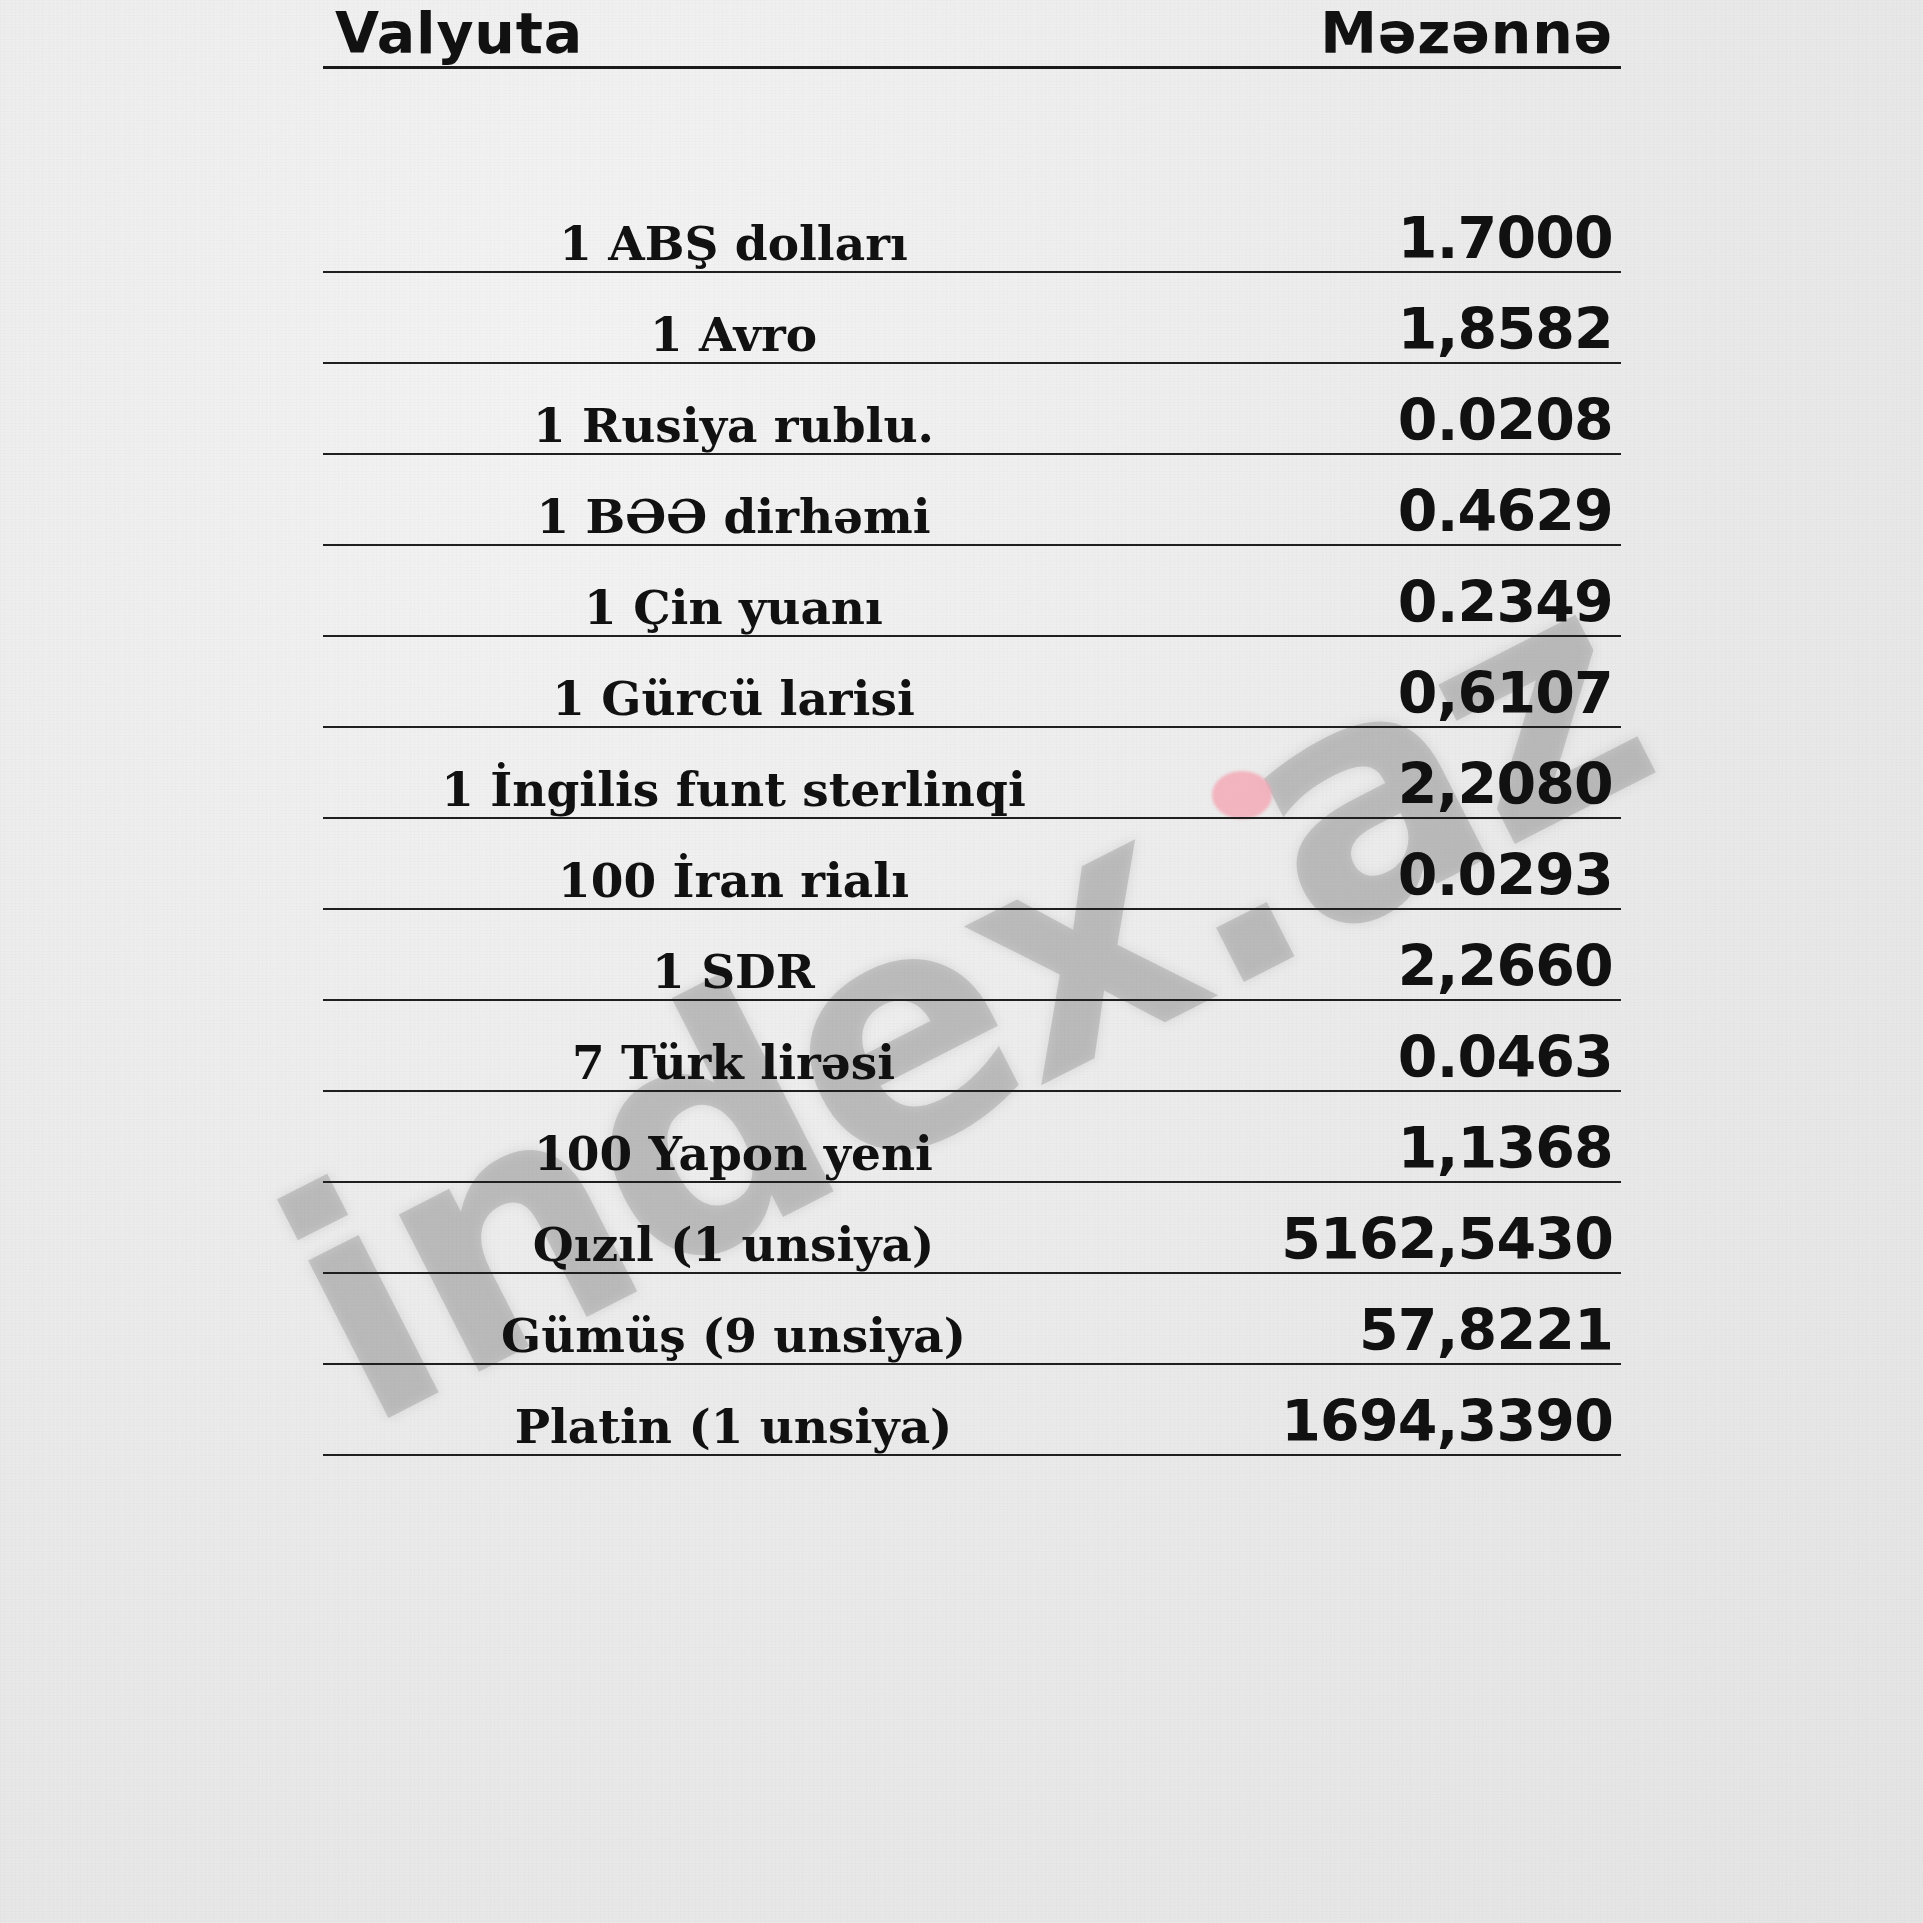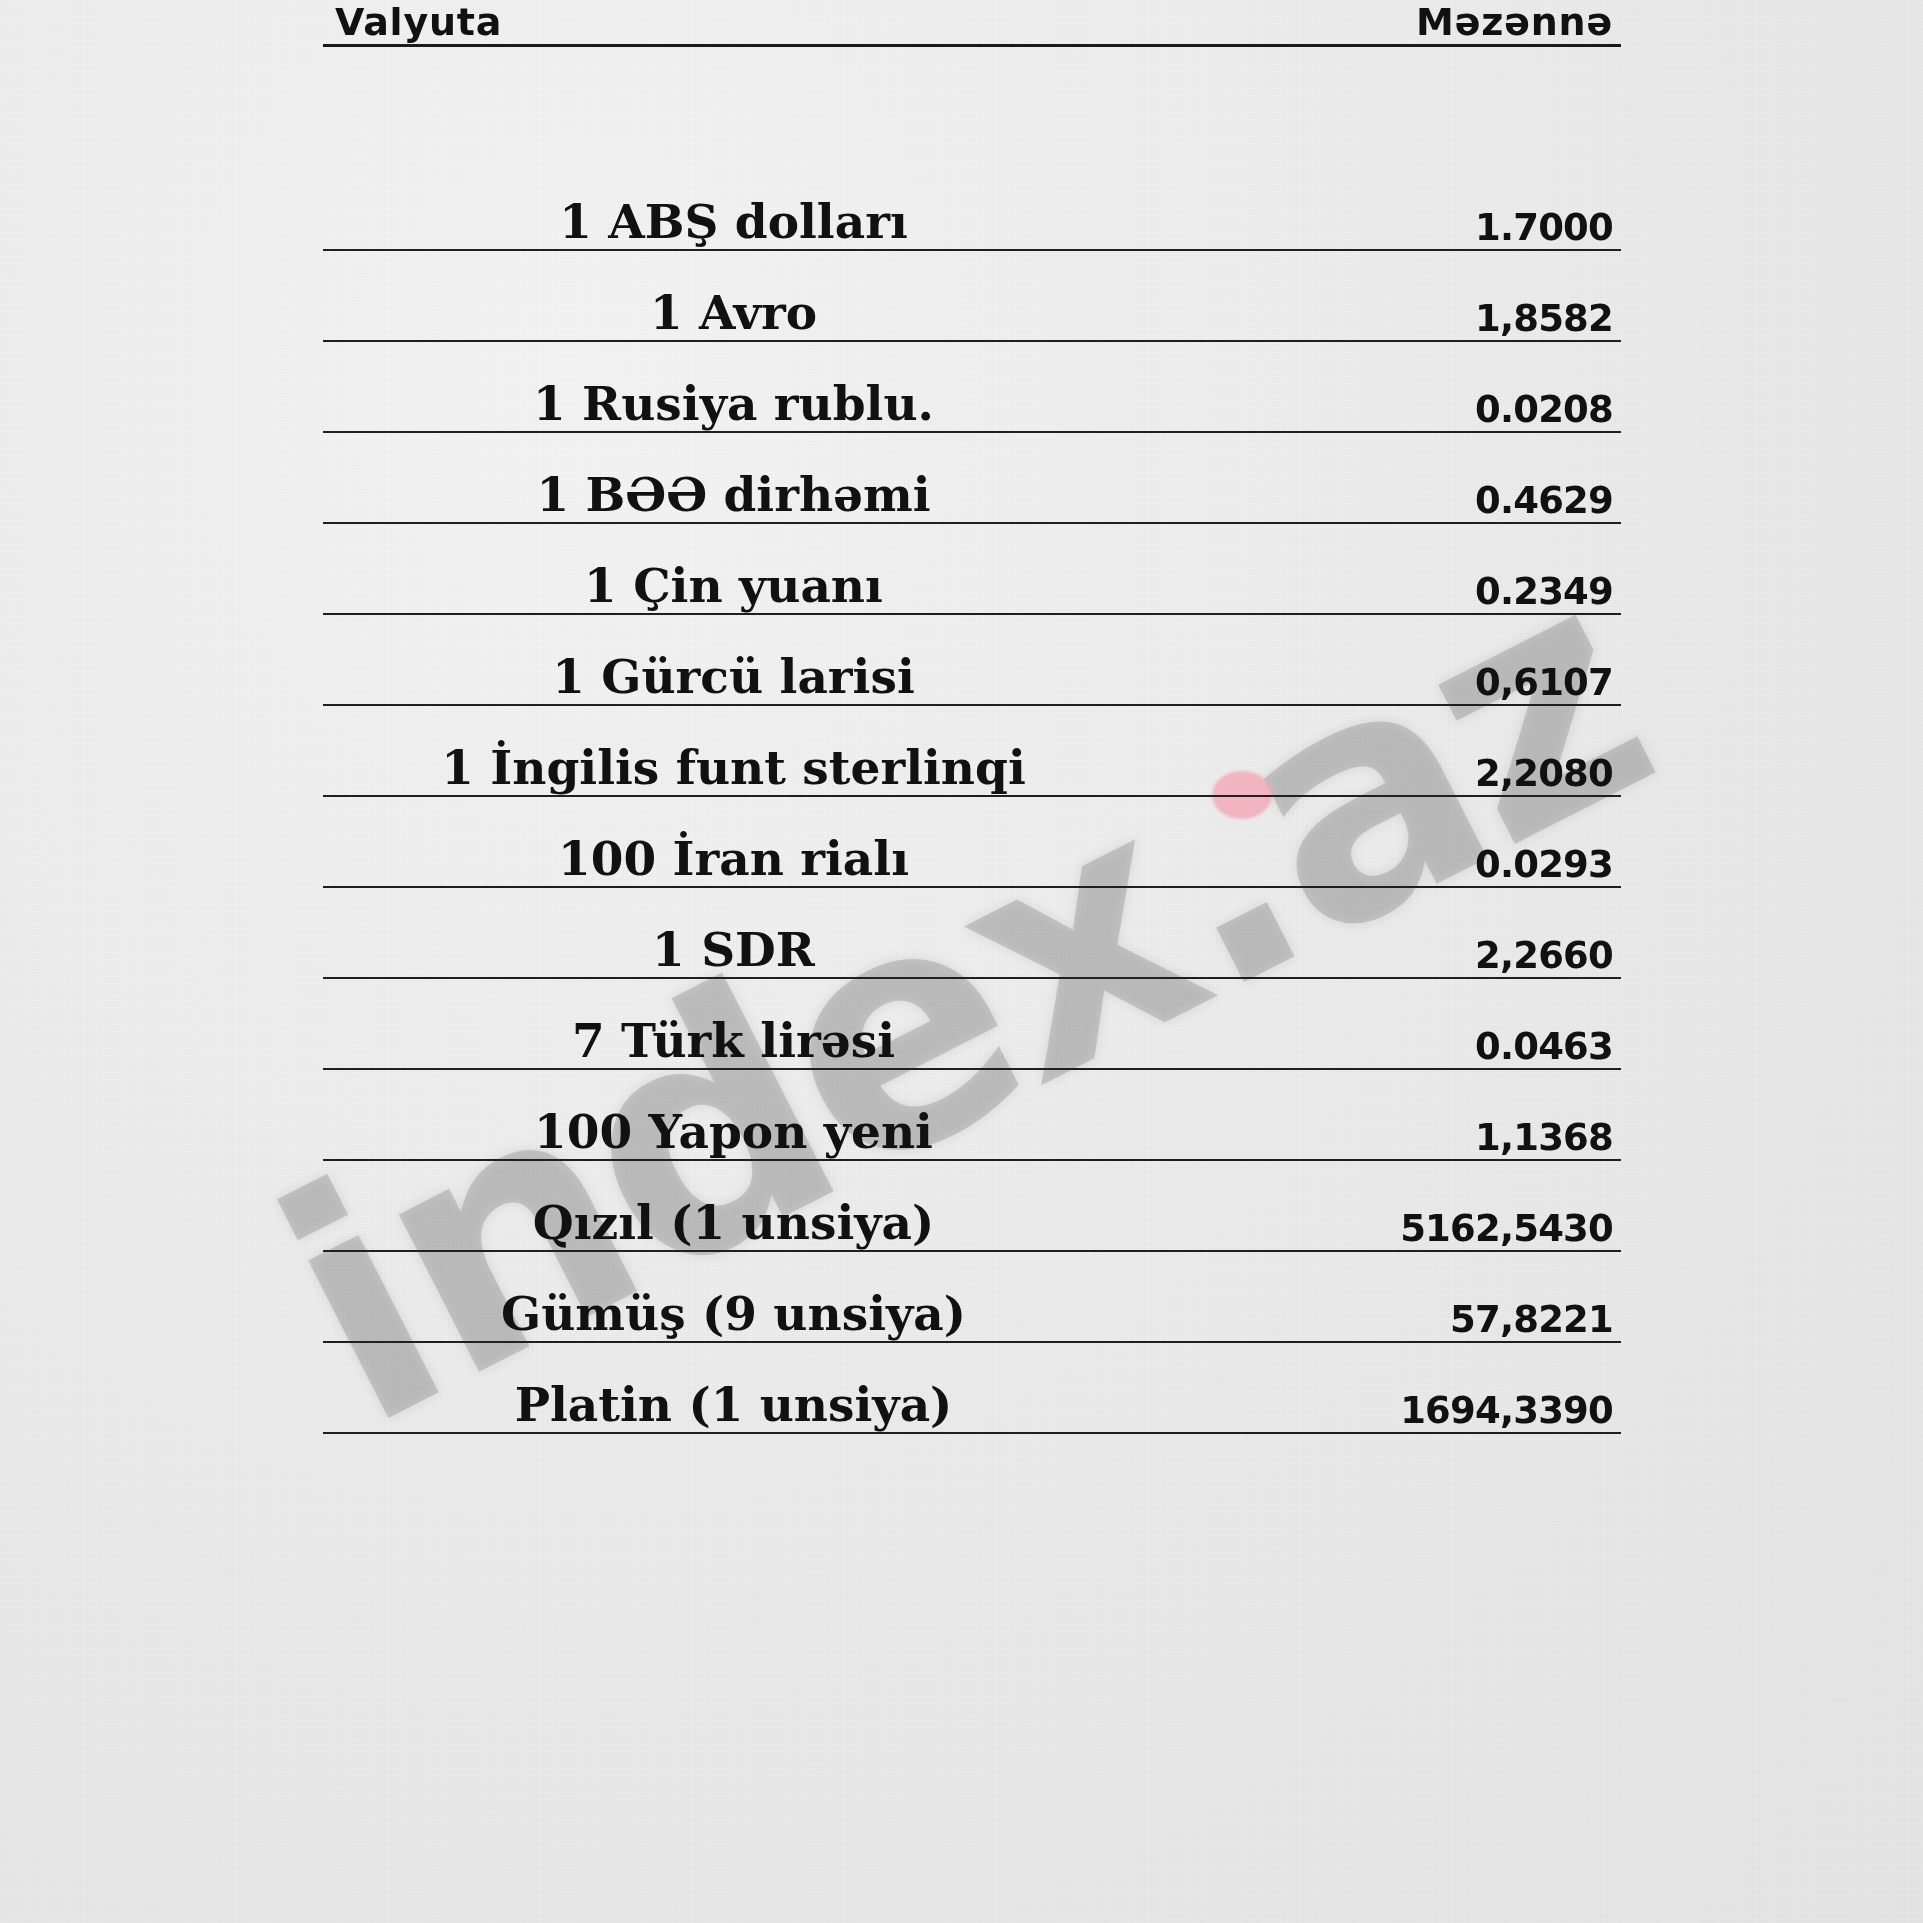--- a/index.html
+++ b/index.html
@@ -78,21 +78,21 @@
     vertical-align: bottom;
     color: #111111;
   }
 
   .head-row th {
     padding-top: 33px;
     padding-bottom: 10.5px;
     border-bottom: 3px solid #1a1a1a;
     font-family: "DejaVu Sans", sans-serif;
     font-weight: 700;
-    font-size: 38px;
+    font-size: 57px;
     letter-spacing: 0.8px;
   }
   .head-row th.c-cur {
     text-align: left;
     width: 797px;
     padding-left: 12px;
   }
   .head-row th.c-rate {
     text-align: right;
     width: 481px;
@@ -117,21 +117,21 @@
     font-weight: 700;
     font-size: 47px;
     letter-spacing: 0px;
     white-space: nowrap;
   }
   .rate-row td.c-rate {
     text-align: right;
     padding-right: 7.5px;
     font-family: "DejaVu Sans", sans-serif;
     font-weight: 700;
-    font-size: 37px;
+    font-size: 57px;
     letter-spacing: -0.8px;
     white-space: nowrap;
   }
 </style>
 </head>
 <body>
 
 <div class="paper"></div>
 
 <div class="watermark">index.az</div>

